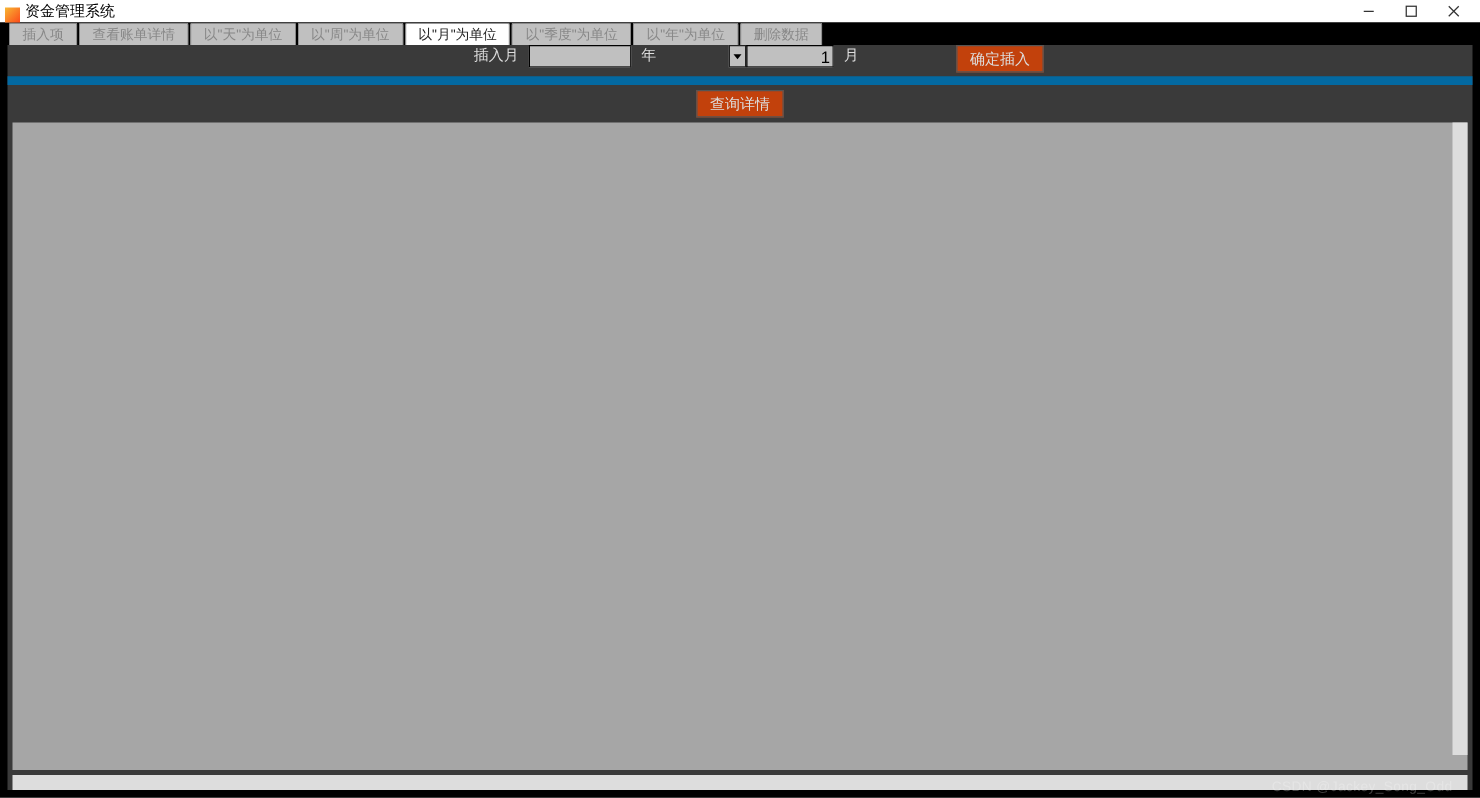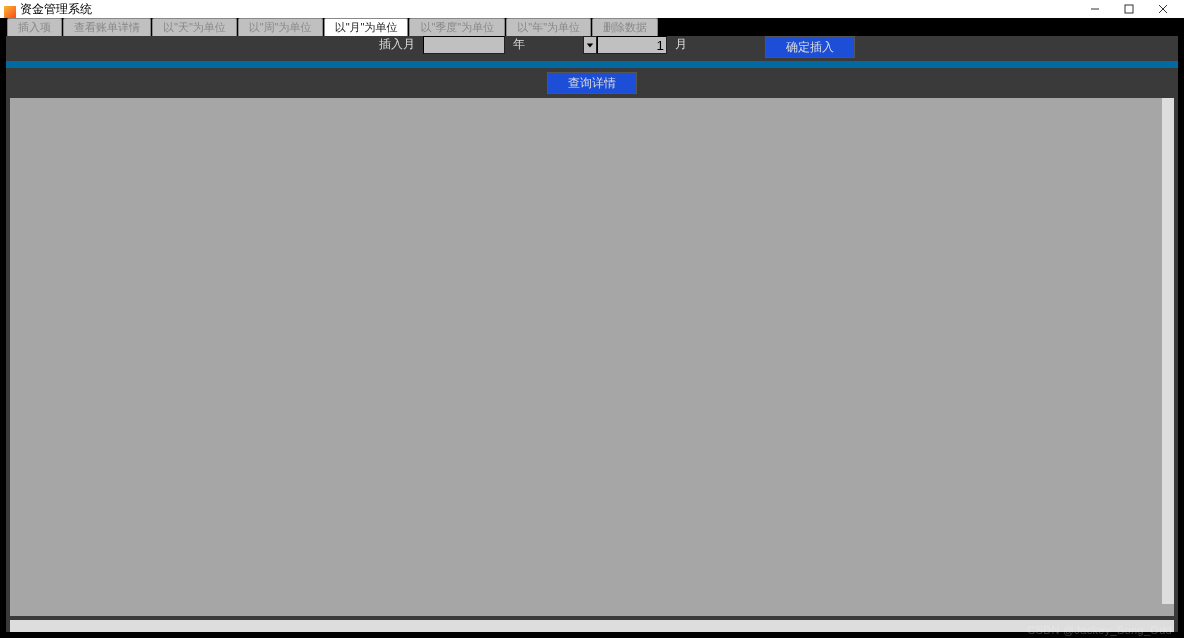--- a/index.html
+++ b/index.html
@@ -104,25 +104,25 @@
   width: 14px;
   height: 18px;
   background: #c0c0c0;
   border: 1px solid #222;
   display: flex;
   align-items: center;
   justify-content: center;
 }
 .dropbtn svg { width: 8px; height: 8px; }
 .btn {
-  background: #1d4ed8;
+  background: #c2410c;
   border: 1px solid #555;
   color: #ddd;
   height: 22px;
-  padding: 0 20px;
+  padding: 0 10px;
   font-size: 12px;
   display: flex;
   align-items: center;
   cursor: default;
 }
 .btn.confirm { margin-left: 70px; }
 .second-row {
   height: 30px;
   display: flex;
   align-items: center;
@@ -159,21 +159,21 @@
   width: 12px;
   background: #ddd;
 }
 .scrollbar-h-outer {
   height: 12px;
   background: #ddd;
   margin: 0 4px 0 4px;
 }
 .watermark {
   position: absolute;
-  right: 12px;
+  right: 22px;
   bottom: 2px;
   color: rgba(255,255,255,0.25);
   font-size: 11px;
   letter-spacing: 0.3px;
   pointer-events: none;
 }
 </style>
 </head>
 <body>
 

